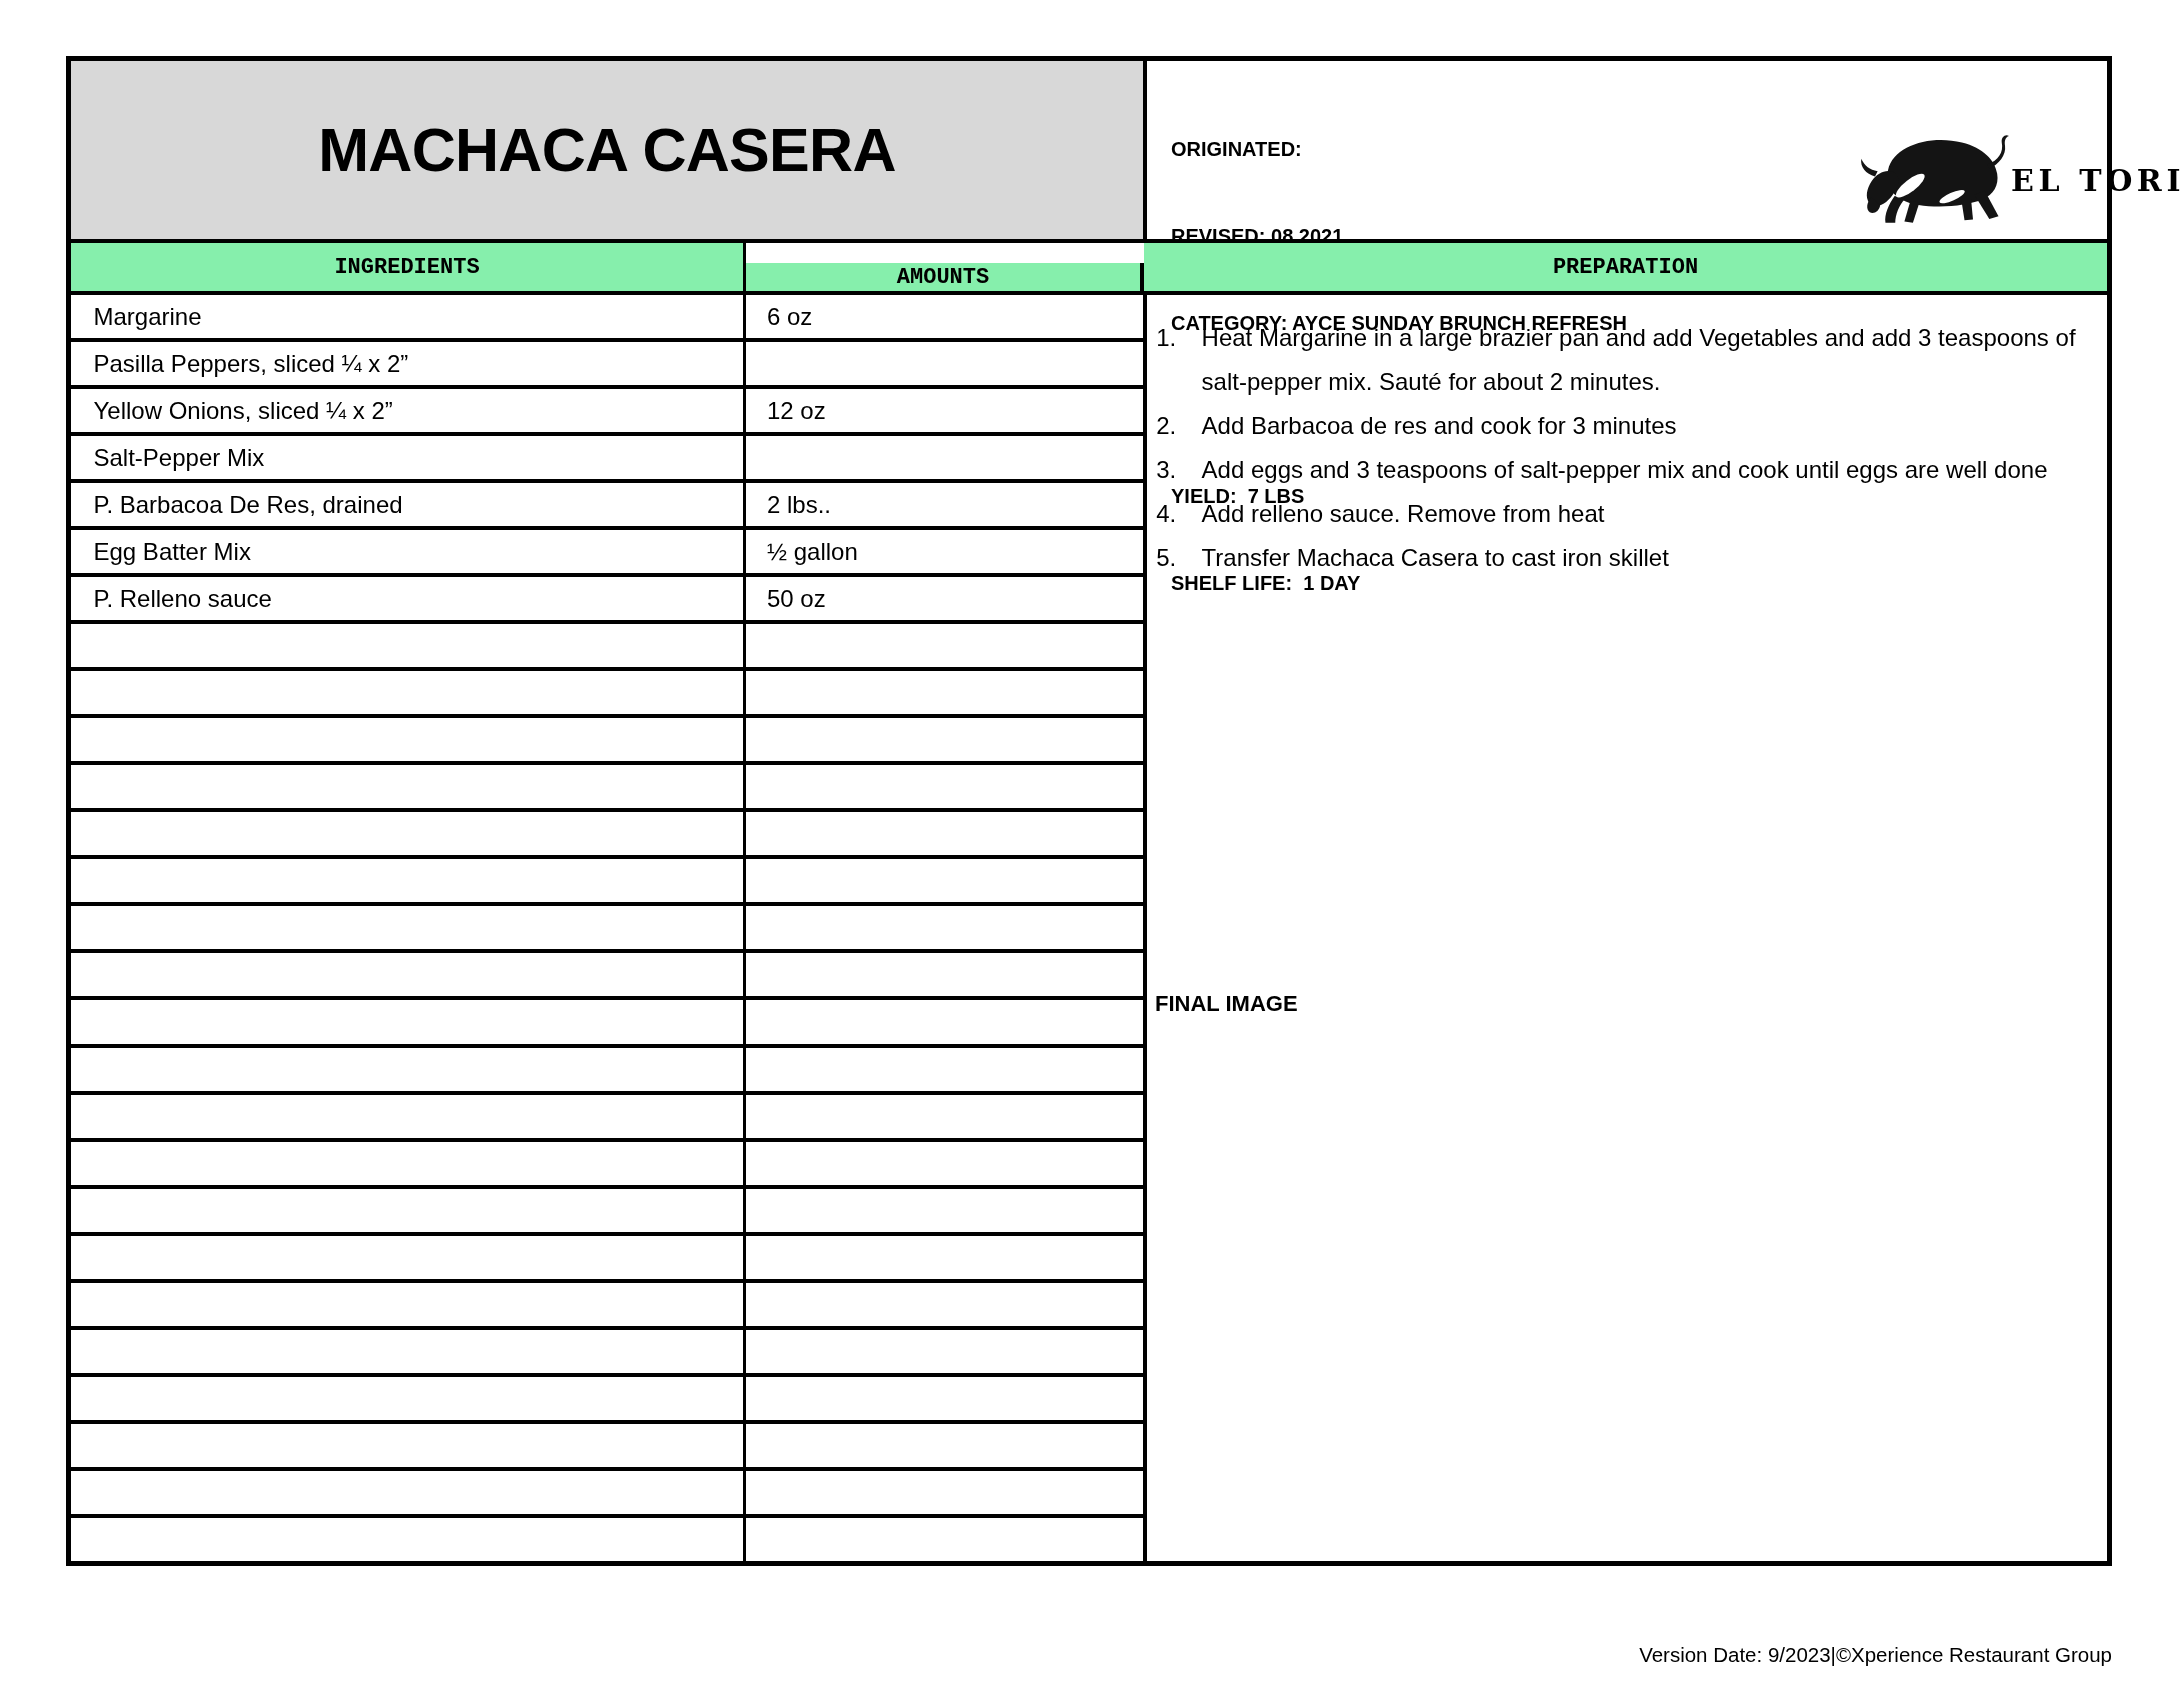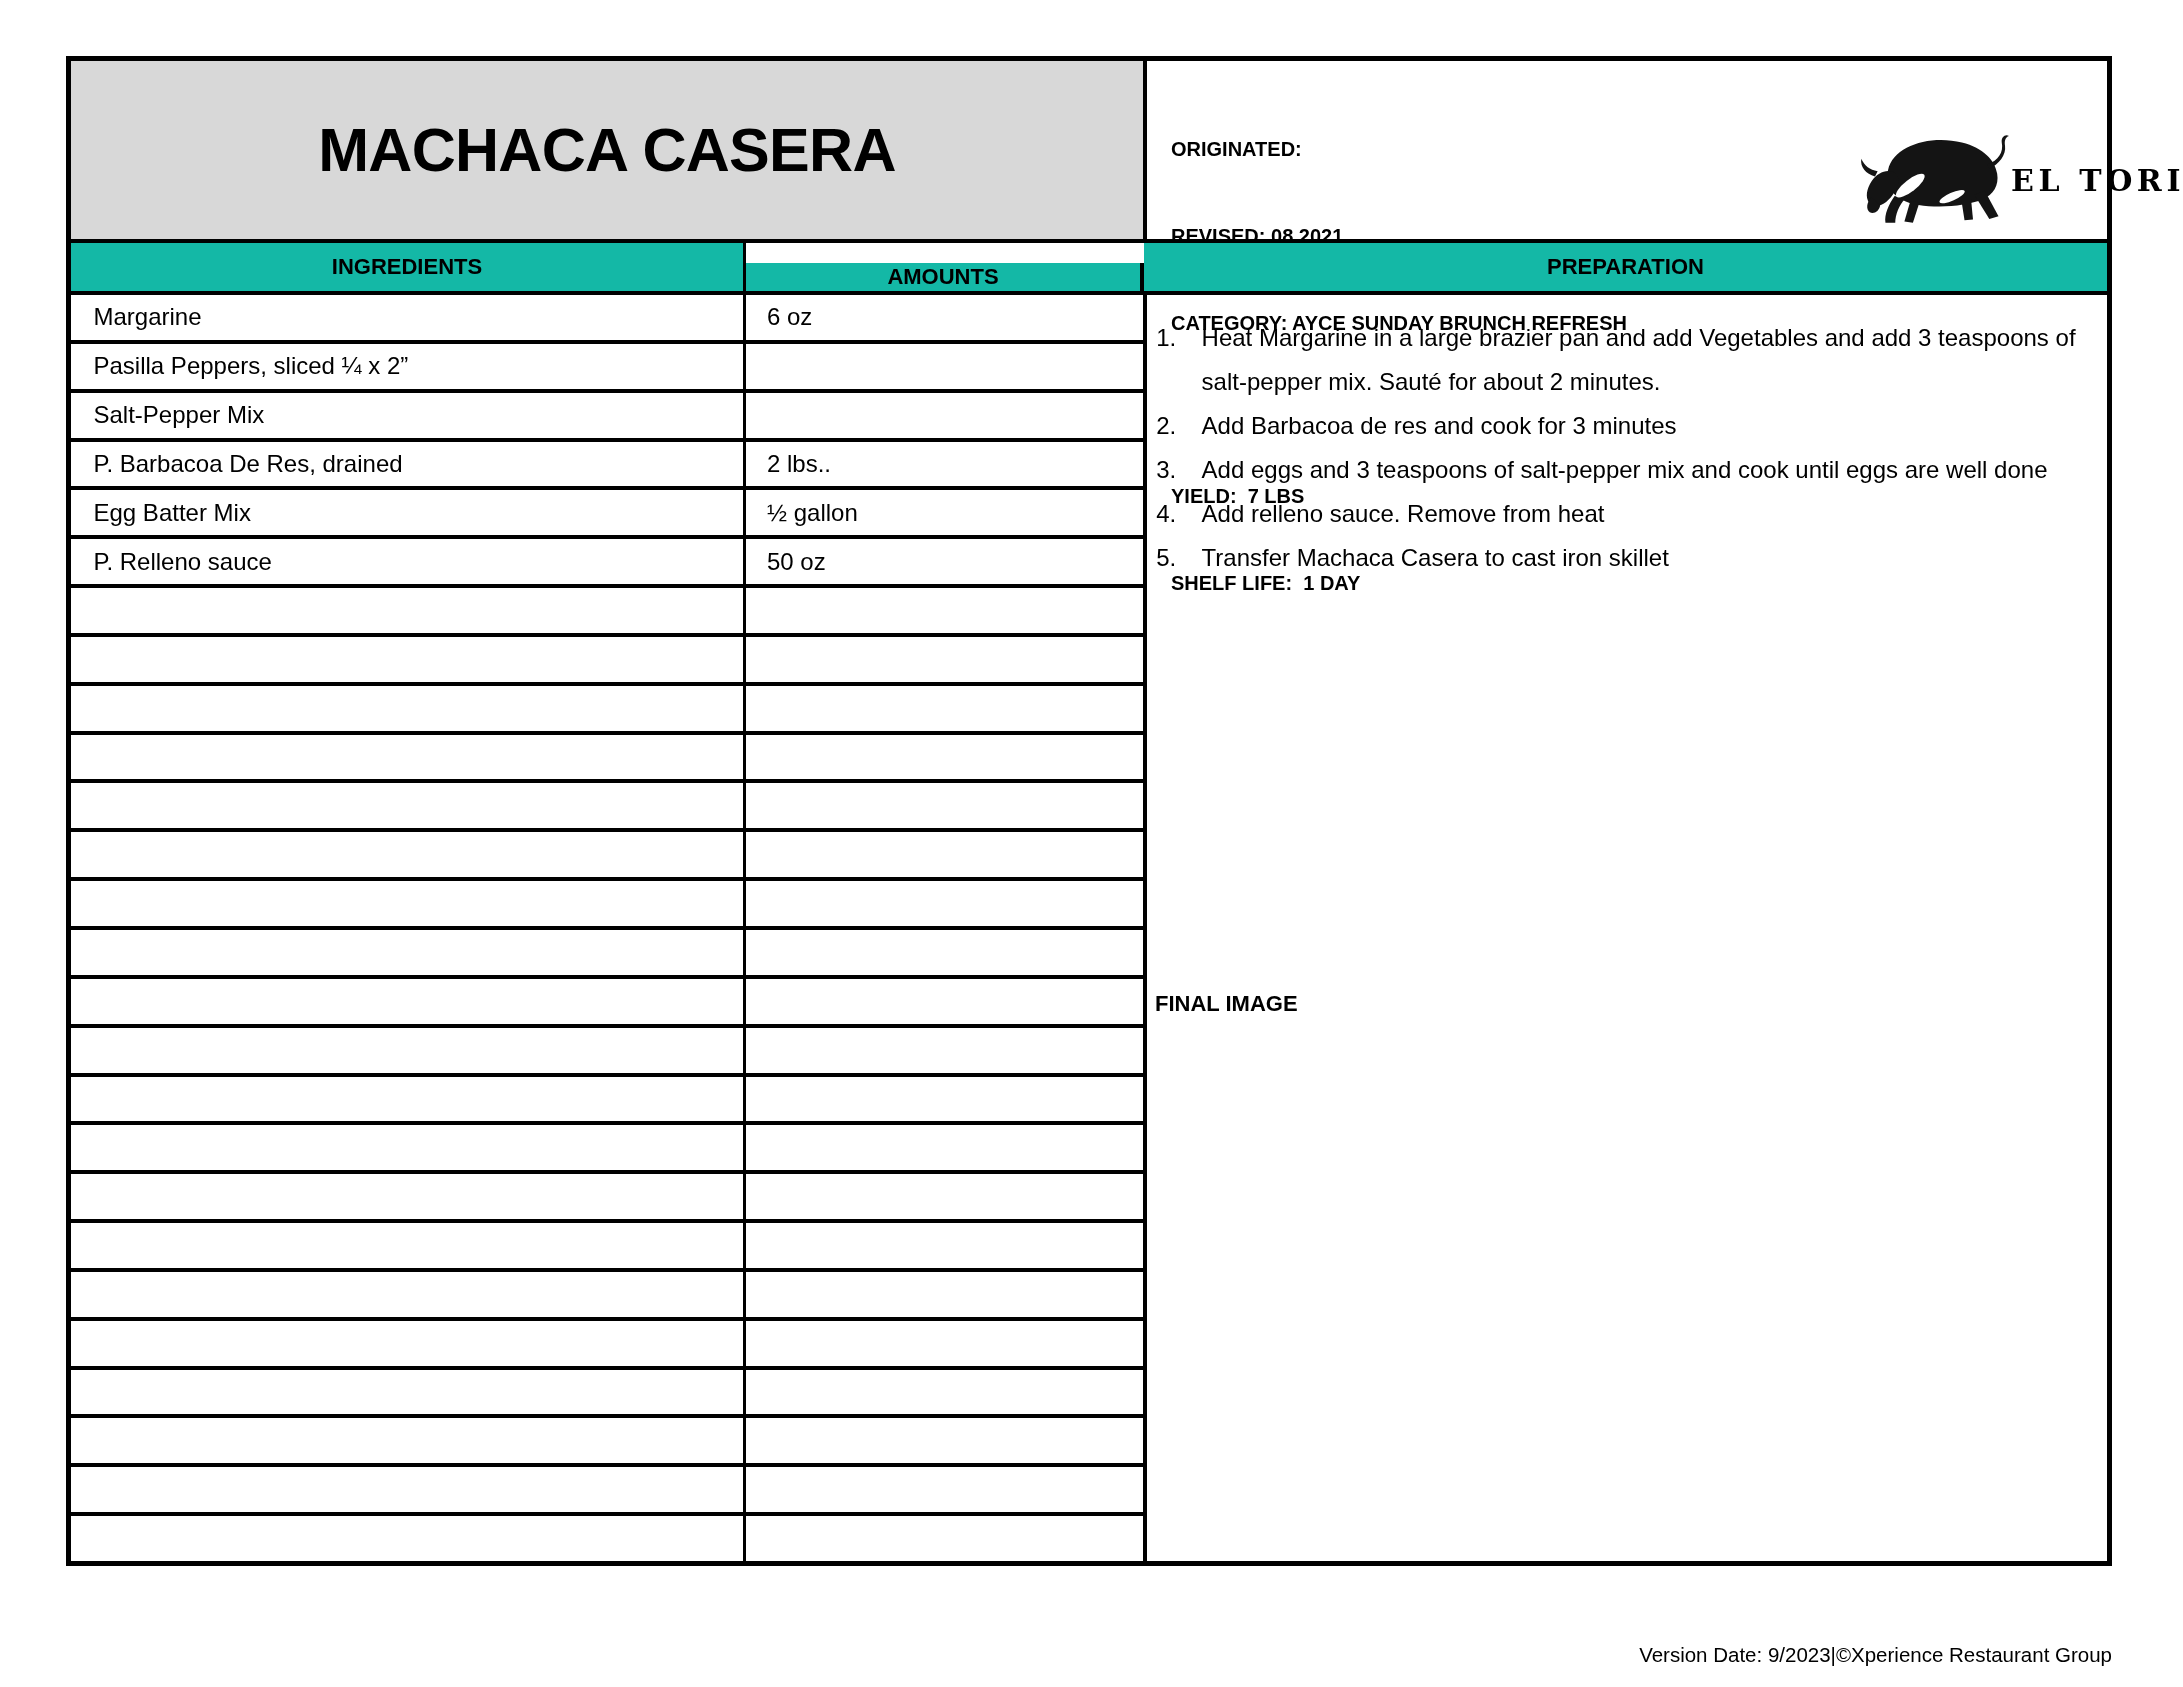--- a/index.html
+++ b/index.html
@@ -47,23 +47,23 @@
     font-size: 30px; font-weight: bold; letter-spacing: 4.6px;
     line-height: 30px; white-space: nowrap;
   }
   .tagline {
     font-size: 11.2px; letter-spacing: 4.5px; margin-top: 2px;
     white-space: nowrap; font-weight: normal;
   }
   
   .colhead-row { display: flex; height: 52px; flex: none; border-bottom: 4.6px solid #000; }
   .colhead {
-    background: #14b8a6;
+    background: #86efac;
     display: flex; align-items: center; justify-content: center;
-    font-weight: bold; font-size: 22px;
+    font-weight: bold; font-size: 22px; font-family: Liberation Mono, monospace;
   }
   .colhead.c1 { width: 675px; flex: none; border-right: 3.3px solid #000; }
   .colhead.c2 { width: 398px;  flex: none; border-right: 4px solid #000; margin-top: 20px; }
   .colhead.c3 { flex: 1 1 auto; }
   
   .body-area { display: flex; flex: 1 1 auto; min-height: 0; }
   .rows-col { width: 1076px; flex: none; display: flex; flex-direction: column; border-right: 4px solid #000; }
   .row { flex: 1 1 0; display: flex; border-bottom: 4px solid #000; }
   .row:last-child { border-bottom: none; }
   .cell { display: flex; align-items: center; font-size: 24px; }
@@ -134,20 +134,24 @@
   <div class="body-area">
     <div class="rows-col" id="ingredient-rows">
         <div class="row">
           <div class="cell name">Margarine</div>
           <div class="cell amt">6 oz</div>
         </div>
         <div class="row">
           <div class="cell name">Pasilla Peppers, sliced ¼ x 2”</div>
         </div>
         <div class="row">
+          <div class="cell name">Yellow Onions, sliced ¼ x 2”</div>
+          <div class="cell amt">12 oz</div>
+        </div>
+        <div class="row">
           <div class="cell name">Salt-Pepper Mix</div>
         </div>
         <div class="row">
           <div class="cell name">P. Barbacoa De Res, drained</div>
           <div class="cell amt">2 lbs..</div>
         </div>
         <div class="row">
           <div class="cell name">Egg Batter Mix</div>
           <div class="cell amt">½ gallon</div>
         </div>

